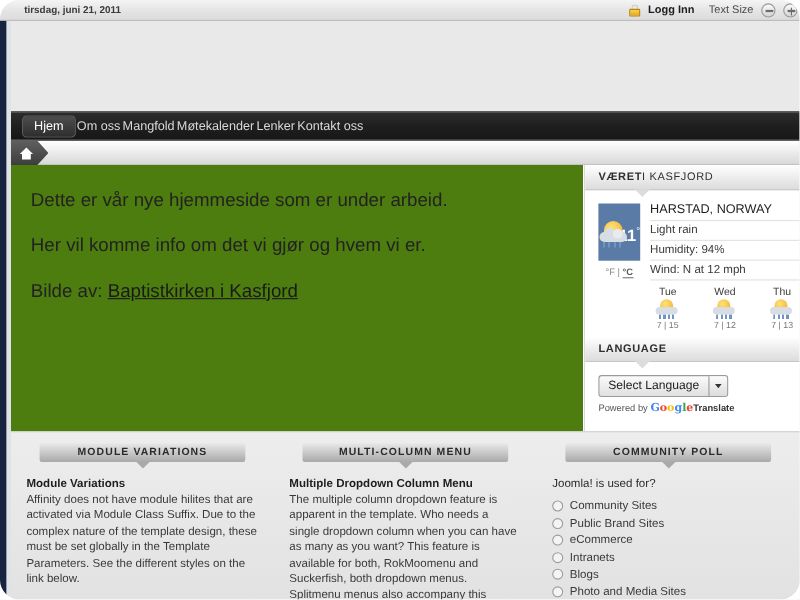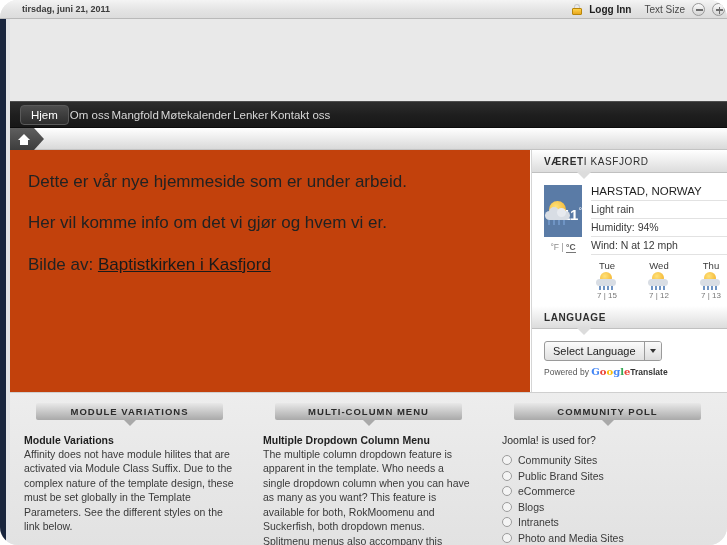--- a/index.html
+++ b/index.html
@@ -118,21 +118,21 @@
     border-bottom:6px solid #ffffff;
   }
   .home-icon::after {
     content:""; position:absolute; left:2px; top:5px; width:8px; height:6px; background:#ffffff;
   }
 
   
   .content-wrap {
     position:absolute; left:10px; top:150px; width:717px; height:242px; background:#ffffff;
   }
-  .article { position:absolute; left:0; top:0; width:520px; height:242px; padding:22px 18px; background:#c2410c; }
+  .article { position:absolute; left:0; top:0; width:520px; height:242px; padding:22px 18px; background:#4d7c0f; }
   .article p { font-size:17px; color:#222; margin-bottom:21px; line-height:1.2; }
   .article a.credit { color:#1a1a1a; text-decoration:underline; }
 
   .col-divider { position:absolute; left:521px; top:0; width:1px; height:242px; background:#d5d5d5; }
 
   
   .sidebar { position:absolute; left:522px; top:0; width:195px; height:242px; background:#ffffff; }
   .mod-title {
     height:23px; background: linear-gradient(to bottom,#ffffff,#dcdcdc);
     border-bottom:1px solid #c0c0c0;
@@ -401,28 +401,28 @@
         <div class="poll-opt">
           <span class="radio"></span>
           <span>Public Brand Sites</span>
         </div>
         <div class="poll-opt">
           <span class="radio"></span>
           <span>eCommerce</span>
         </div>
         <div class="poll-opt">
           <span class="radio"></span>
+          <span>Intranets</span>
+        </div>
+        <div class="poll-opt">
+          <span class="radio"></span>
           <span>Blogs</span>
         </div>
         <div class="poll-opt">
           <span class="radio"></span>
-          <span>Intranets</span>
-        </div>
-        <div class="poll-opt">
-          <span class="radio"></span>
           <span>Photo and Media Sites</span>
         </div>
       </div>
     </div>
 
   </div>
 
 </div>
 
 </body></html>

